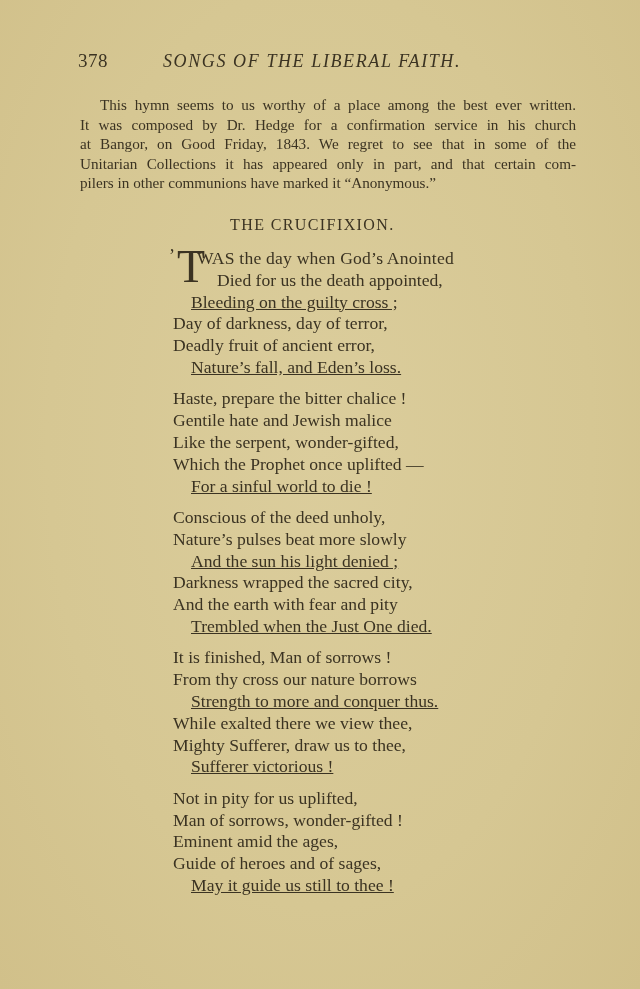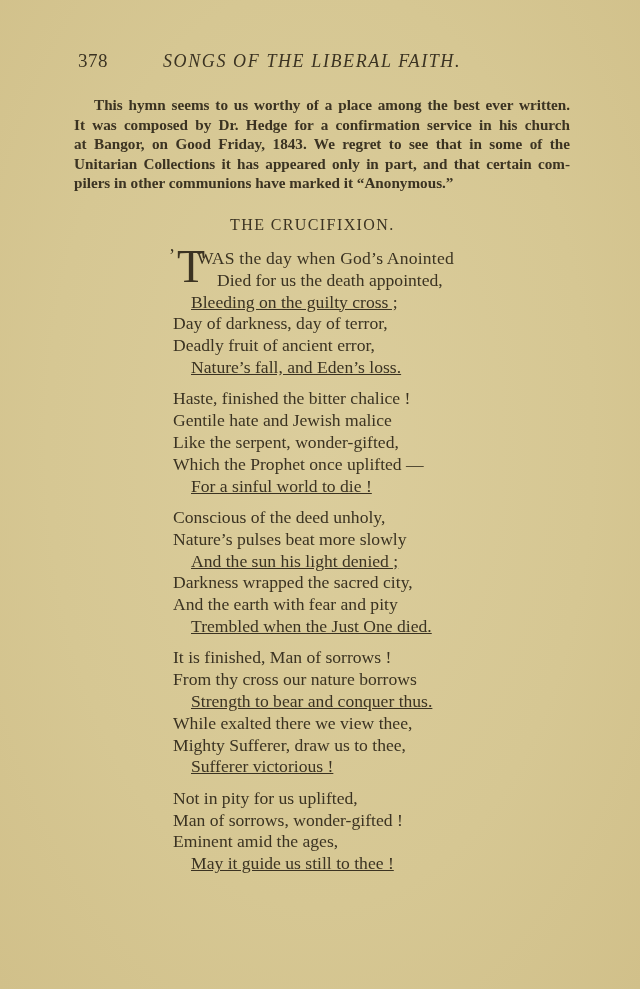--- a/index.html
+++ b/index.html
@@ -40,26 +40,25 @@
       position: absolute;
       left: 85px;
       top: 0;
       font-style: italic;
       letter-spacing: 1.6px;
       font-size: 18px;
     }
     .intro {
       position: absolute;
       top: 95px;
-      left: 74px;
+      left: 80px;
       width: 496px;
       font-size: 15.2px;
       line-height: 19.6px;
       text-align: justify;
-      font-weight: bold;
     }
     .intro-line {
       display: block;
       white-space: nowrap;
       text-align-last: justify;
     }
     .intro-line.first { padding-left: 20px; }
     .intro-line.last { text-align-last: left; }
     .hymn-title {
       position: absolute;
@@ -127,46 +126,47 @@
         <span class="dropcap-rest">WAS the day when God’s Anointed</span>
       </span>
       <span class="verse indent2">Died for us the death appointed,</span>
       <span class="verse indent">Bleeding on the guilty cross ;</span>
       <span class="verse">Day of darkness, day of terror,</span>
       <span class="verse">Deadly fruit of ancient error,</span>
       <span class="verse indent">Nature’s fall, and Eden’s loss.</span>
     </div>
 
     <div class="stanza">
-      <span class="verse">Haste, finished the bitter chalice !</span>
+      <span class="verse">Haste, prepare the bitter chalice !</span>
       <span class="verse">Gentile hate and Jewish malice</span>
       <span class="verse">Like the serpent, wonder-gifted,</span>
       <span class="verse">Which the Prophet once uplifted —</span>
       <span class="verse indent">For a sinful world to die !</span>
     </div>
 
     <div class="stanza">
       <span class="verse">Conscious of the deed unholy,</span>
       <span class="verse">Nature’s pulses beat more slowly</span>
       <span class="verse indent">And the sun his light denied ;</span>
       <span class="verse">Darkness wrapped the sacred city,</span>
       <span class="verse">And the earth with fear and pity</span>
       <span class="verse indent">Trembled when the Just One died.</span>
     </div>
 
     <div class="stanza">
       <span class="verse">It is finished, Man of sorrows !</span>
       <span class="verse">From thy cross our nature borrows</span>
-      <span class="verse indent">Strength to bear and conquer thus.</span>
+      <span class="verse indent">Strength to more and conquer thus.</span>
       <span class="verse">While exalted there we view thee,</span>
       <span class="verse">Mighty Sufferer, draw us to thee,</span>
       <span class="verse indent">Sufferer victorious !</span>
     </div>
 
     <div class="stanza">
       <span class="verse">Not in pity for us uplifted,</span>
       <span class="verse">Man of sorrows, wonder-gifted !</span>
       <span class="verse">Eminent amid the ages,</span>
+      <span class="verse">Guide of heroes and of sages,</span>
       <span class="verse indent">May it guide us still to thee !</span>
     </div>
 
   </div>
 </div>
 
 </body></html>

